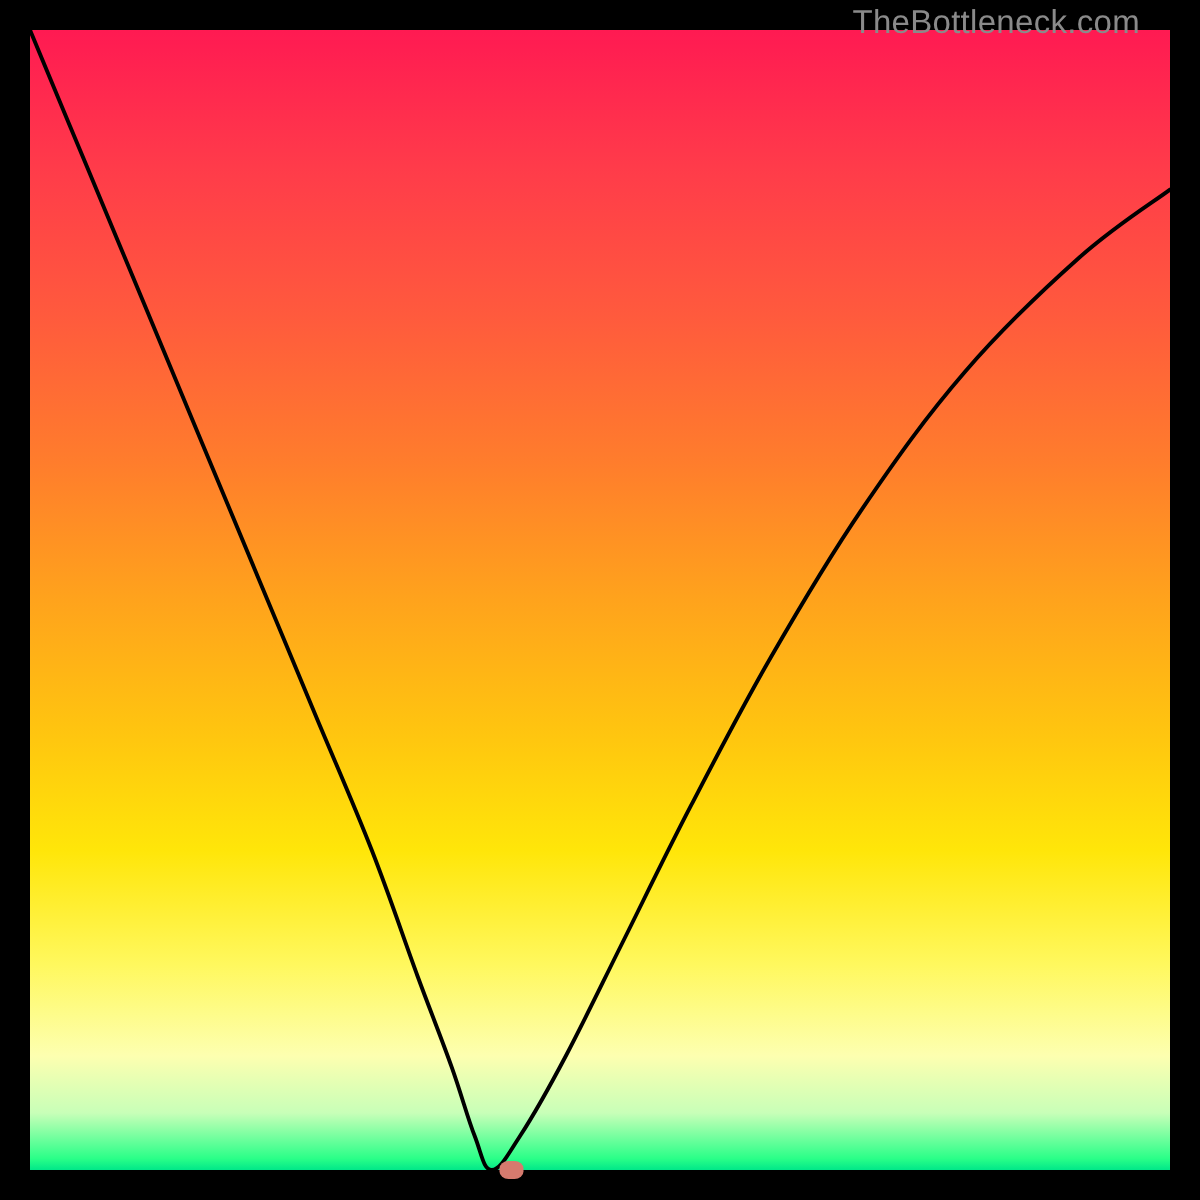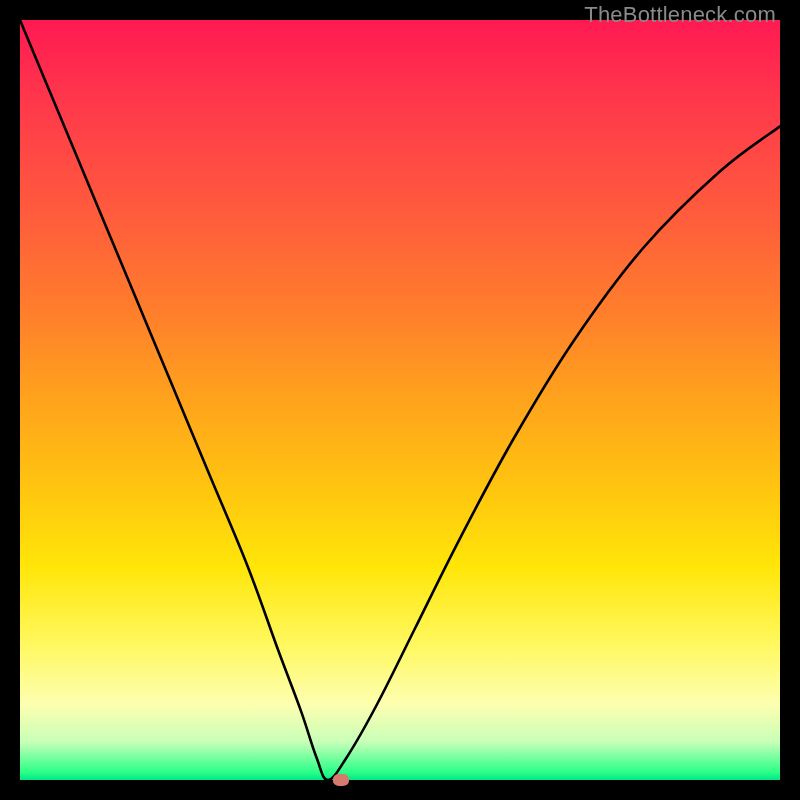--- a/index.html
+++ b/index.html
@@ -35,21 +35,21 @@
       #fff85e 82%,
       #fdffb0 90%,
       #c8ffb8 95%,
       #2aff88 99%,
       #00e789 100%
     );
   }
   .watermark {
     position: absolute;
     top: 2px;
-    right: 24px;
+    right: 40px;
     color: #8a8a8a;
     font-size: 22px;
     font-weight: 500;
     letter-spacing: 0.2px;
     user-select: none;
   }
   svg.curve {
     position: absolute;
     left: 0;
     top: 0;

